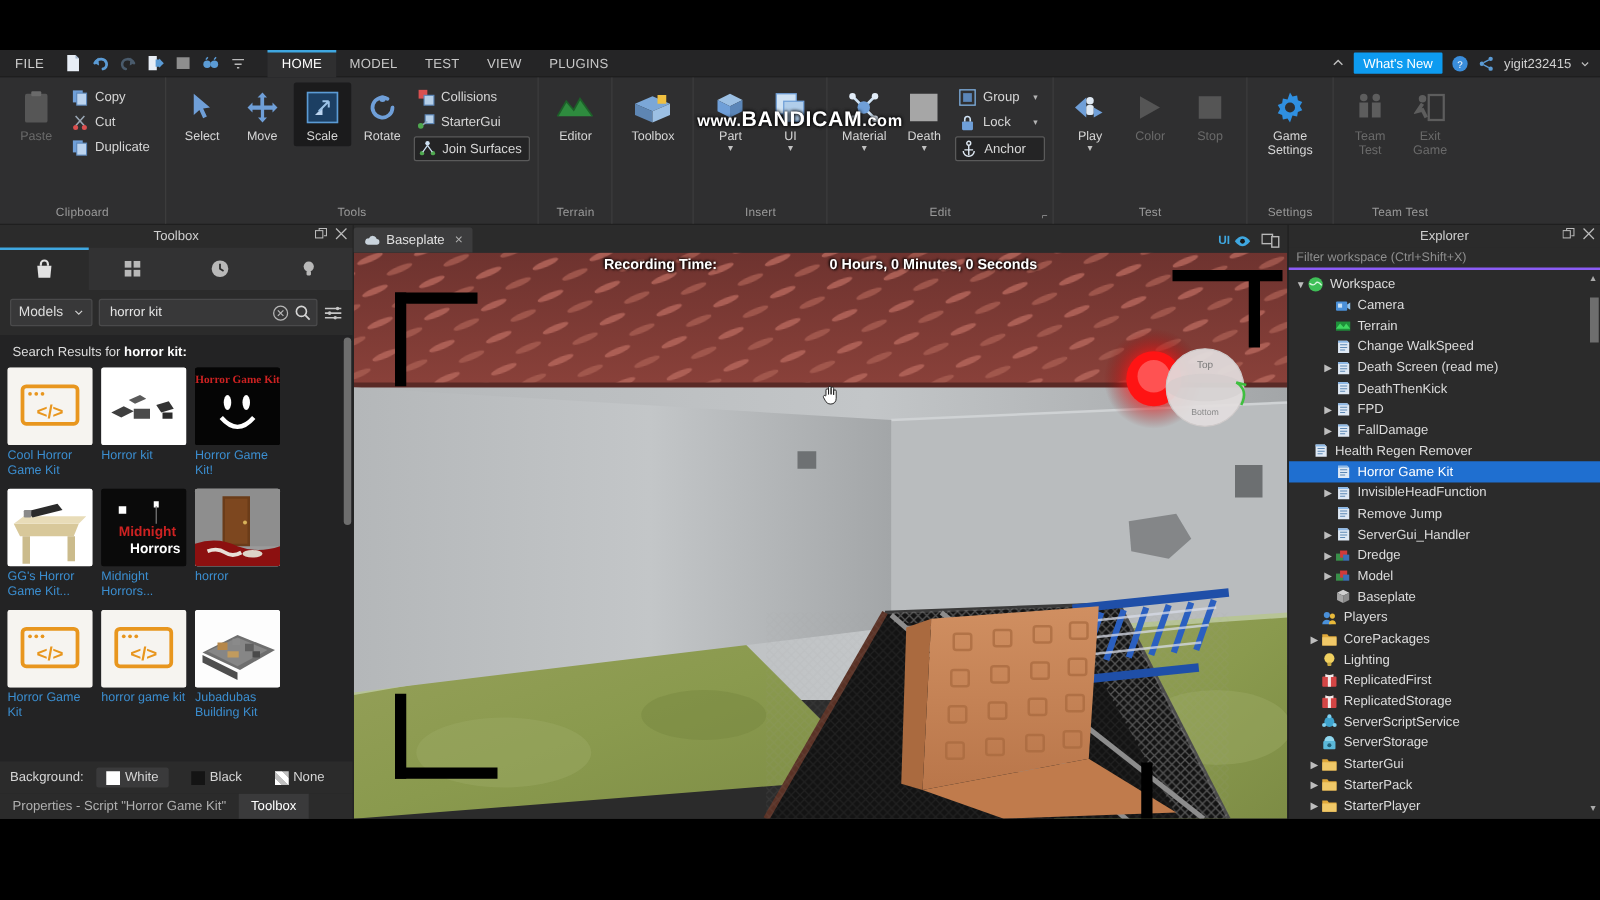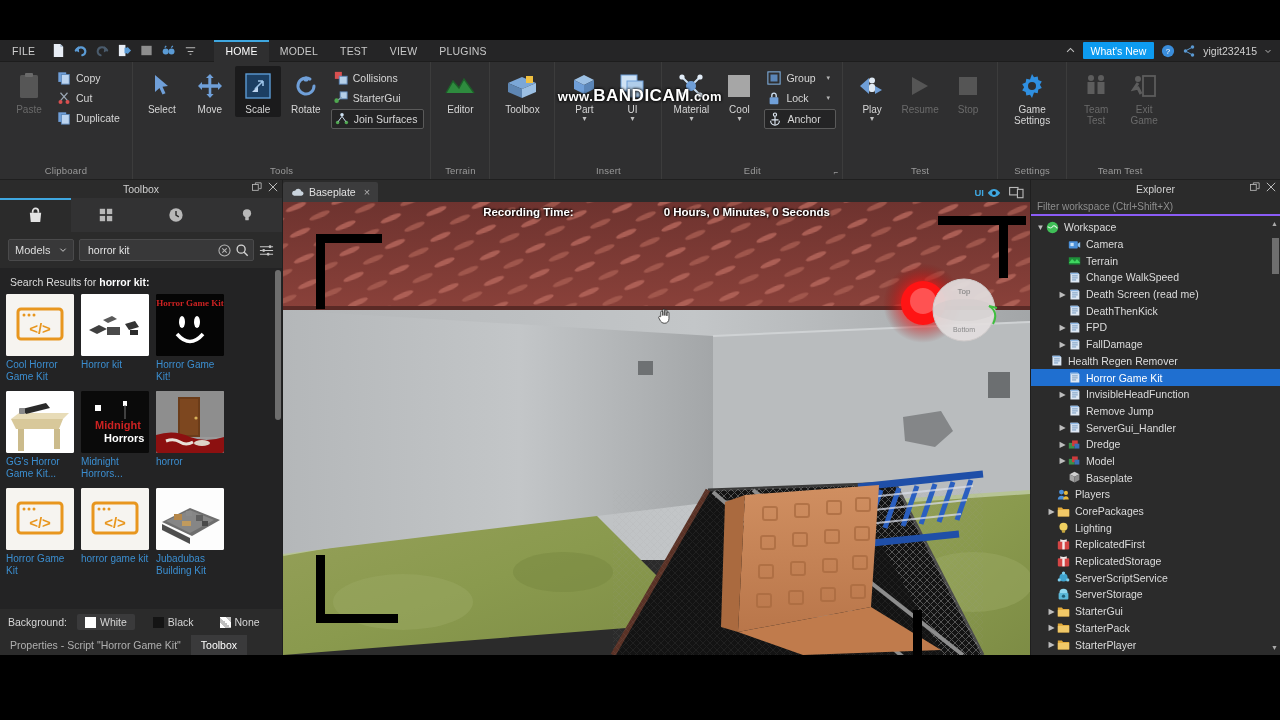--- a/index.html
+++ b/index.html
@@ -425,21 +425,21 @@
           </div>
           <div class="bl">Material</div>
           <div class="downarrow">▾</div>
         </div>
         <div class="bigbtn">
           <div class="bi">
             <svg width="26" height="26" viewBox="0 0 26 26">
                 <rect x="2" y="2" width="22" height="22" fill="#a6a6a6"></rect>
               </svg>
           </div>
-          <div class="bl">Cool</div>
+          <div class="bl">Death</div>
           <div class="downarrow">▾</div>
         </div>
         <div class="smallstack">
           <div class="smallbtn">
             <svg width="14" height="14" viewBox="0 0 16 16">
                 <rect x="1" y="1" width="14" height="14" fill="none" stroke="#7fb0e0" stroke-width="1.2"></rect>
                 <rect x="4" y="4" width="8" height="8" fill="#5b86b8"></rect>
               </svg>
             <span>Group</span>
             <span class="caret">▾</span>
@@ -478,21 +478,21 @@
           </div>
           <div class="bl">Play</div>
           <div class="downarrow">▾</div>
         </div>
         <div class="bigbtn dis">
           <div class="bi">
             <svg width="26" height="26" viewBox="0 0 26 26">
                 <path d="M5 4l16 9-16 9z" fill="#555555"></path>
               </svg>
           </div>
-          <div class="bl">Resume</div>
+          <div class="bl">Color</div>
         </div>
         <div class="bigbtn dis">
           <div class="bi">
             <svg width="26" height="26" viewBox="0 0 26 26">
                 <rect x="4" y="4" width="18" height="18" fill="#555555"></rect>
               </svg>
           </div>
           <div class="bl">Stop</div>
         </div>
       </div>

